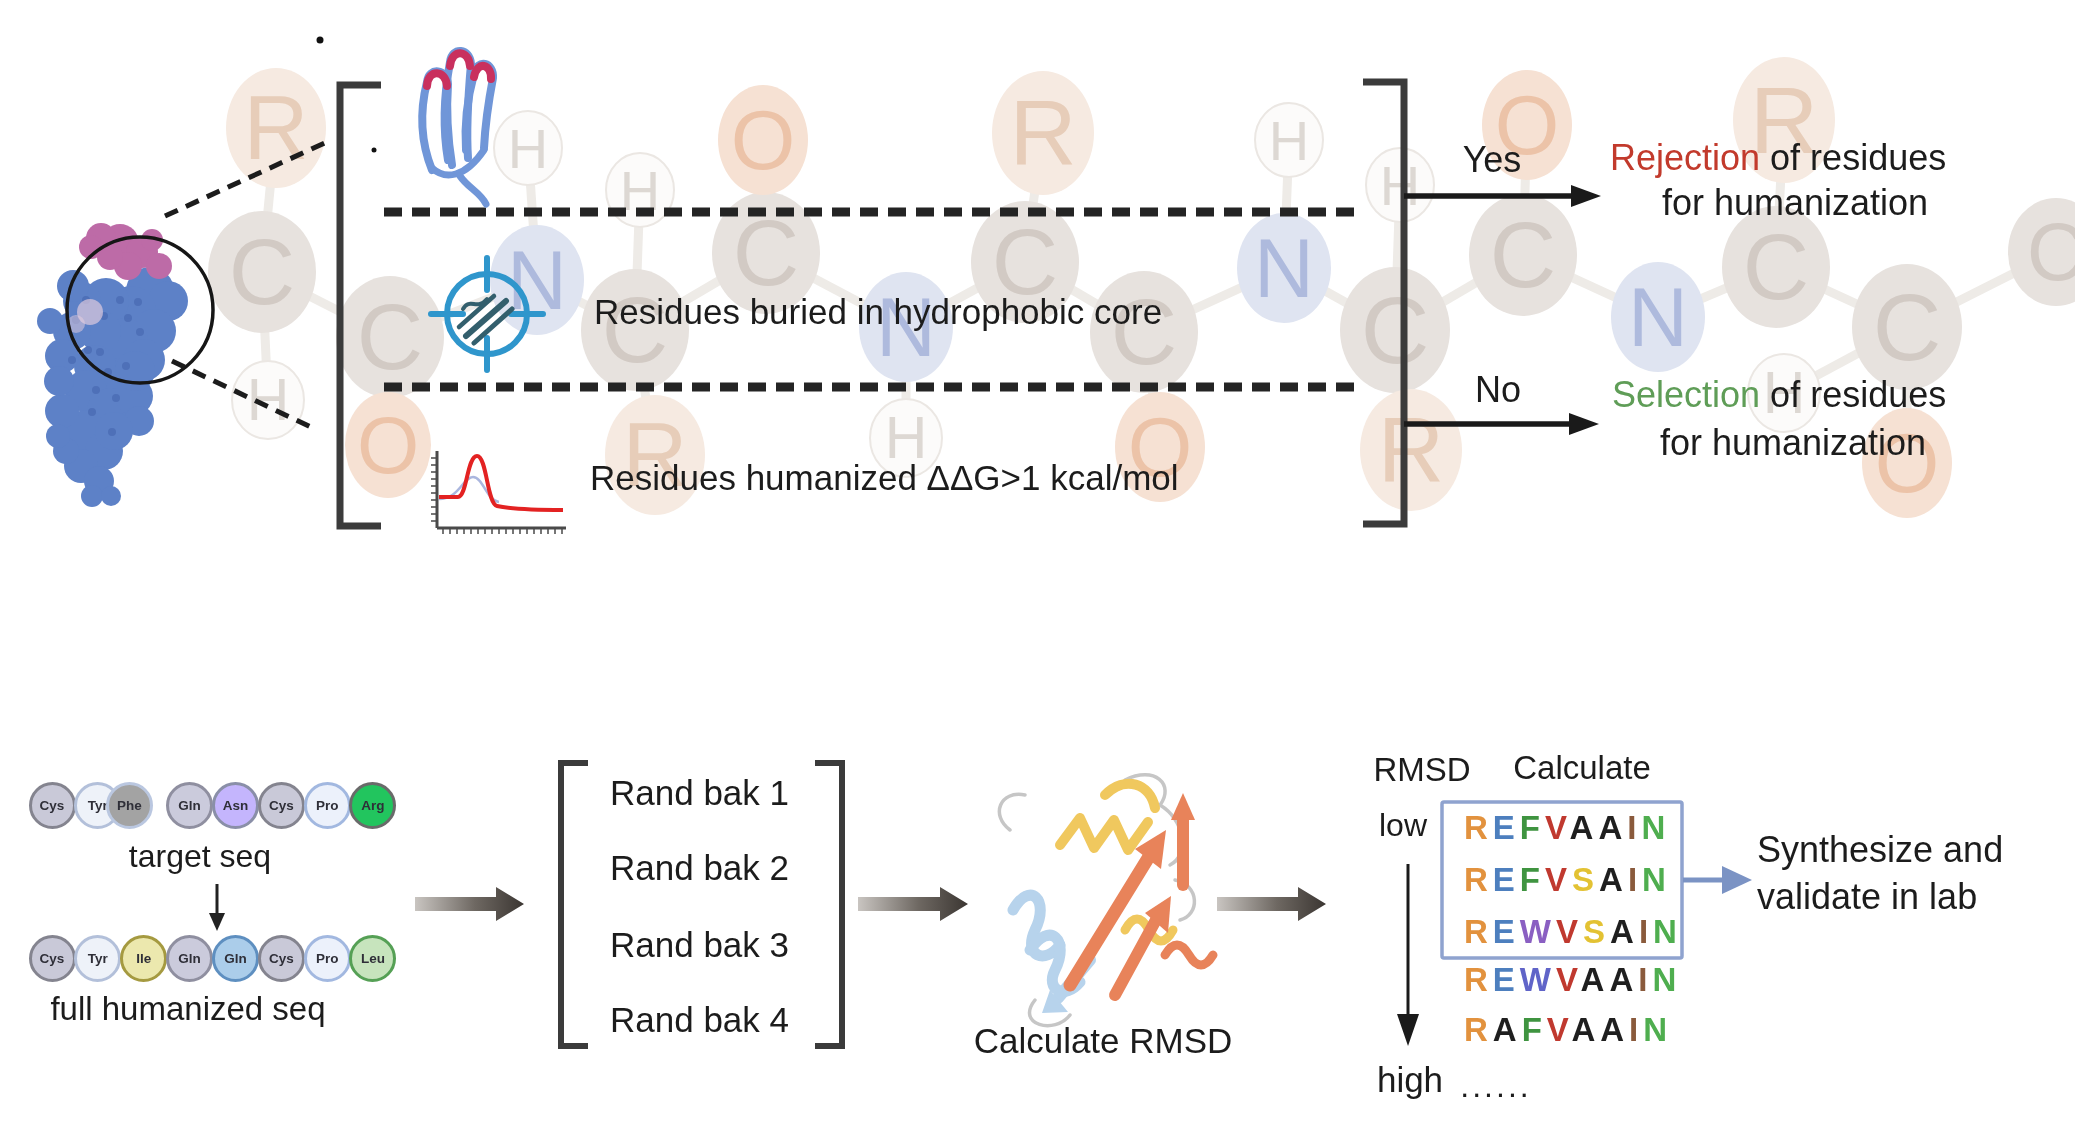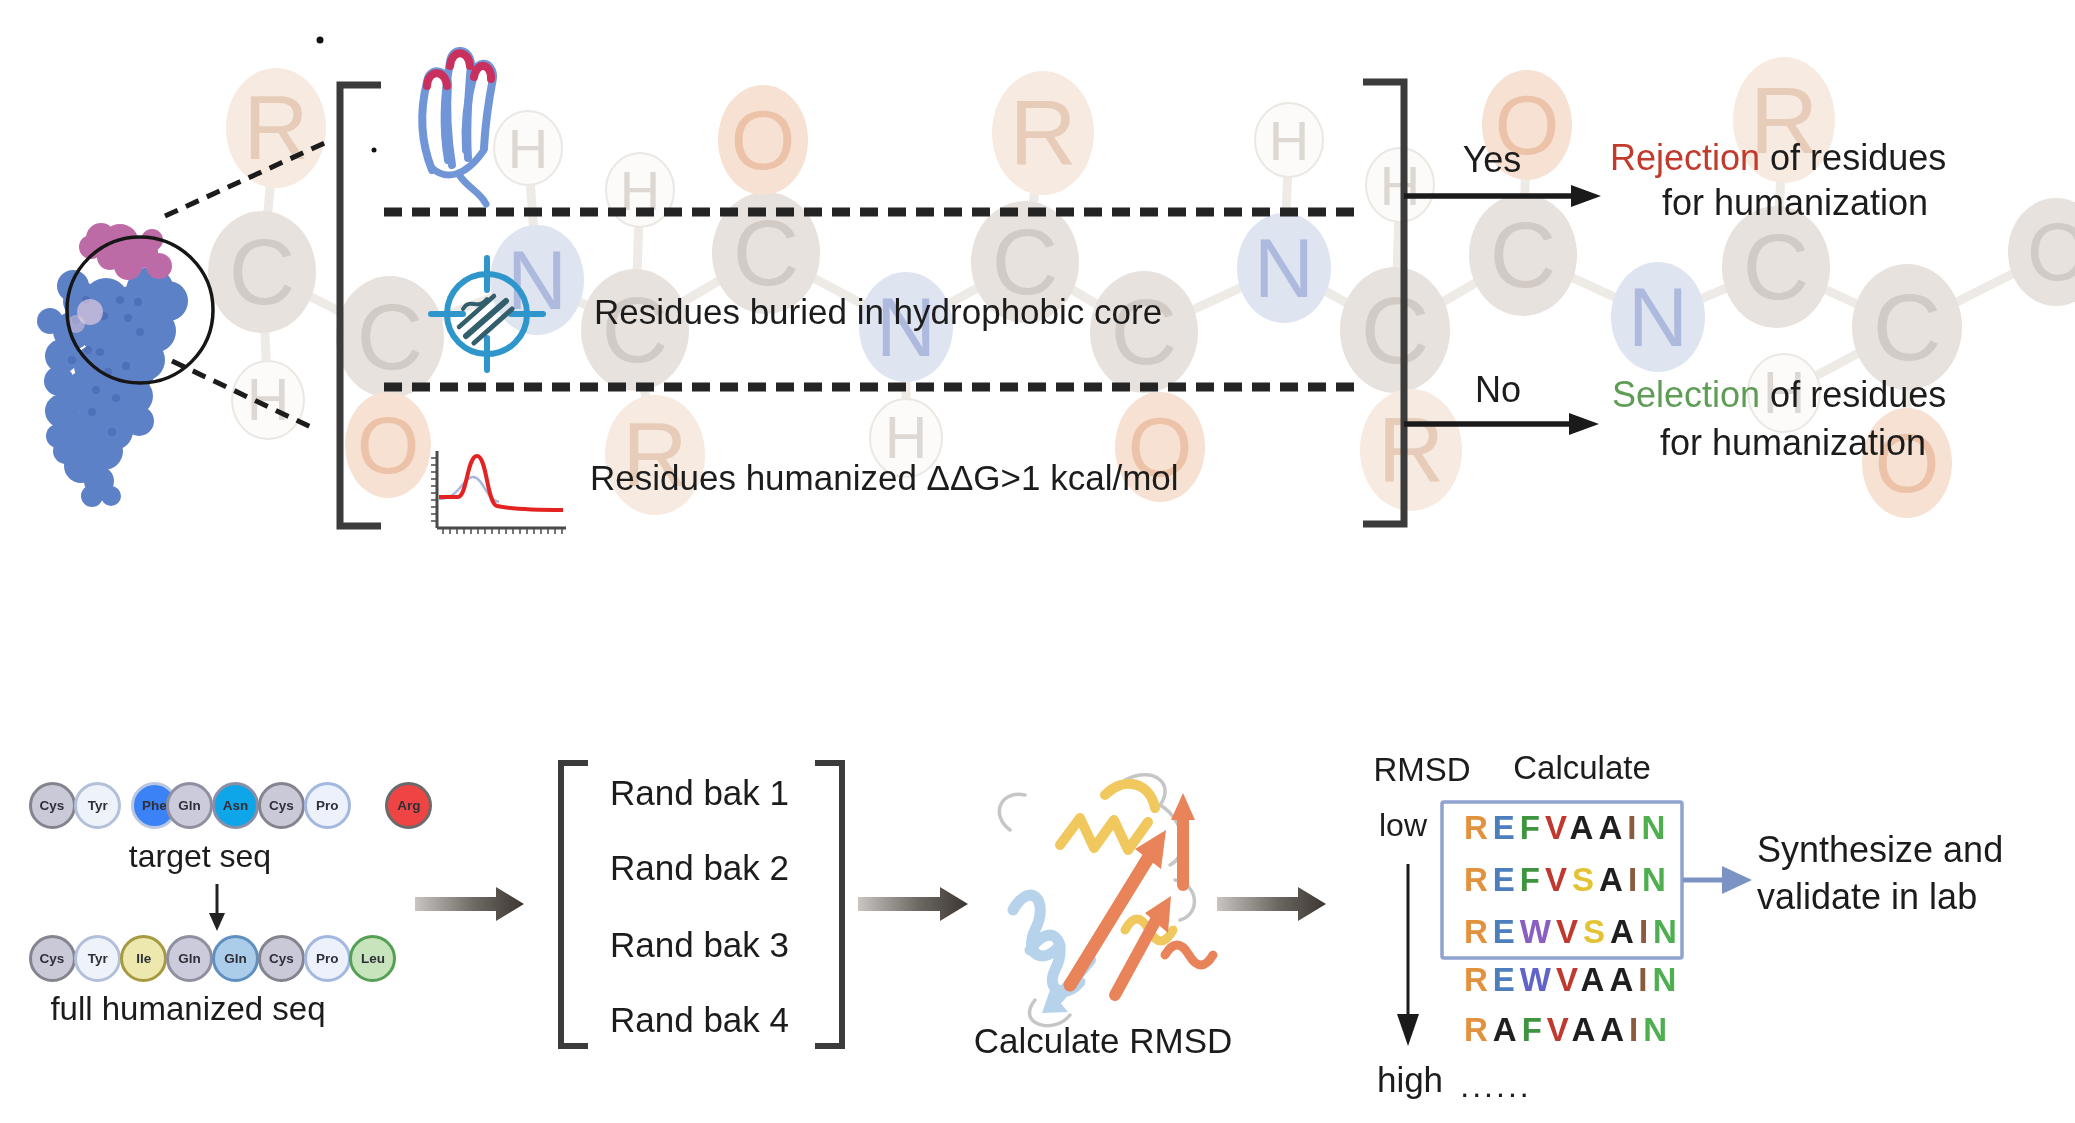--- a/index.html
+++ b/index.html
@@ -384,26 +384,26 @@
   <div class="txt fs32 center" style="left:1403px;top:825px">low</div>
   <div class="txt fs35 center" style="left:1410px;top:1080px">high</div>
   <div class="txt fs32 center dots6" style="left:1496px;top:1086px">......</div>
 
   <div class="txt fs36 vcenter" style="left:1757px;top:850px">Synthesize and</div>
   <div class="txt fs36 vcenter" style="left:1757px;top:897px">validate in lab</div>
 
   <div id="aa-target">
       <div class="aa" style="left: 28.5px; top: 781.5px; background: rgb(201, 201, 216); border-color: rgb(132, 132, 143);">Cys</div>
       <div class="aa" style="left: 74.357px; top: 781.5px; background: rgb(238, 242, 249); border-color: rgb(179, 192, 218);">Tyr</div>
-      <div class="aa" style="left: 131px; top: 781.5px; background: #3b82f6; border-color: rgb(186, 199, 224);">Phe</div>
+      <div class="aa" style="left: 106px; top: 781.5px; background: #a3a3a3; border-color: rgb(186, 199, 224);">Phe</div>
       <div class="aa" style="left: 166.071px; top: 781.5px; background: rgb(203, 203, 220); border-color: rgb(143, 143, 160);">Gln</div>
-      <div class="aa" style="left: 211.928px; top: 781.5px; background: #0ea5e9; border-color: rgb(138, 143, 168);">Asn</div>
+      <div class="aa" style="left: 211.928px; top: 781.5px; background: #c4b5fd; border-color: rgb(138, 143, 168);">Asn</div>
       <div class="aa" style="left: 257.785px; top: 781.5px; background: rgb(201, 201, 216); border-color: rgb(132, 132, 143);">Cys</div>
       <div class="aa" style="left: 303.642px; top: 781.5px; background: rgb(236, 241, 251); border-color: rgb(162, 184, 224);">Pro</div>
-      <div class="aa" style="left: 349.499px; top: 781.5px; background: #ef4444; border-color: rgb(106, 106, 106); margin-left: 36px;">Arg</div>
+      <div class="aa" style="left: 349.499px; top: 781.5px; background: #22c55e; border-color: rgb(106, 106, 106);">Arg</div>
     </div>
   <div id="aa-human">
       <div class="aa" style="left: 28.5px; top: 934.5px; background: rgb(201, 201, 216); border-color: rgb(132, 132, 143);">Cys</div>
       <div class="aa" style="left: 74.357px; top: 934.5px; background: rgb(238, 242, 249); border-color: rgb(179, 192, 218);">Tyr</div>
       <div class="aa" style="left: 120.214px; top: 934.5px; background: rgb(236, 232, 174); border-color: rgb(165, 154, 64);">Ile</div>
       <div class="aa" style="left: 166.071px; top: 934.5px; background: rgb(203, 203, 220); border-color: rgb(143, 143, 160);">Gln</div>
       <div class="aa" style="left: 211.928px; top: 934.5px; background: rgb(171, 205, 234); border-color: rgb(94, 143, 192);">Gln</div>
       <div class="aa" style="left: 257.785px; top: 934.5px; background: rgb(201, 201, 216); border-color: rgb(132, 132, 143);">Cys</div>
       <div class="aa" style="left: 303.642px; top: 934.5px; background: rgb(236, 241, 251); border-color: rgb(162, 184, 224);">Pro</div>
       <div class="aa" style="left: 349.499px; top: 934.5px; background: rgb(199, 228, 189); border-color: rgb(85, 160, 85);">Leu</div>

